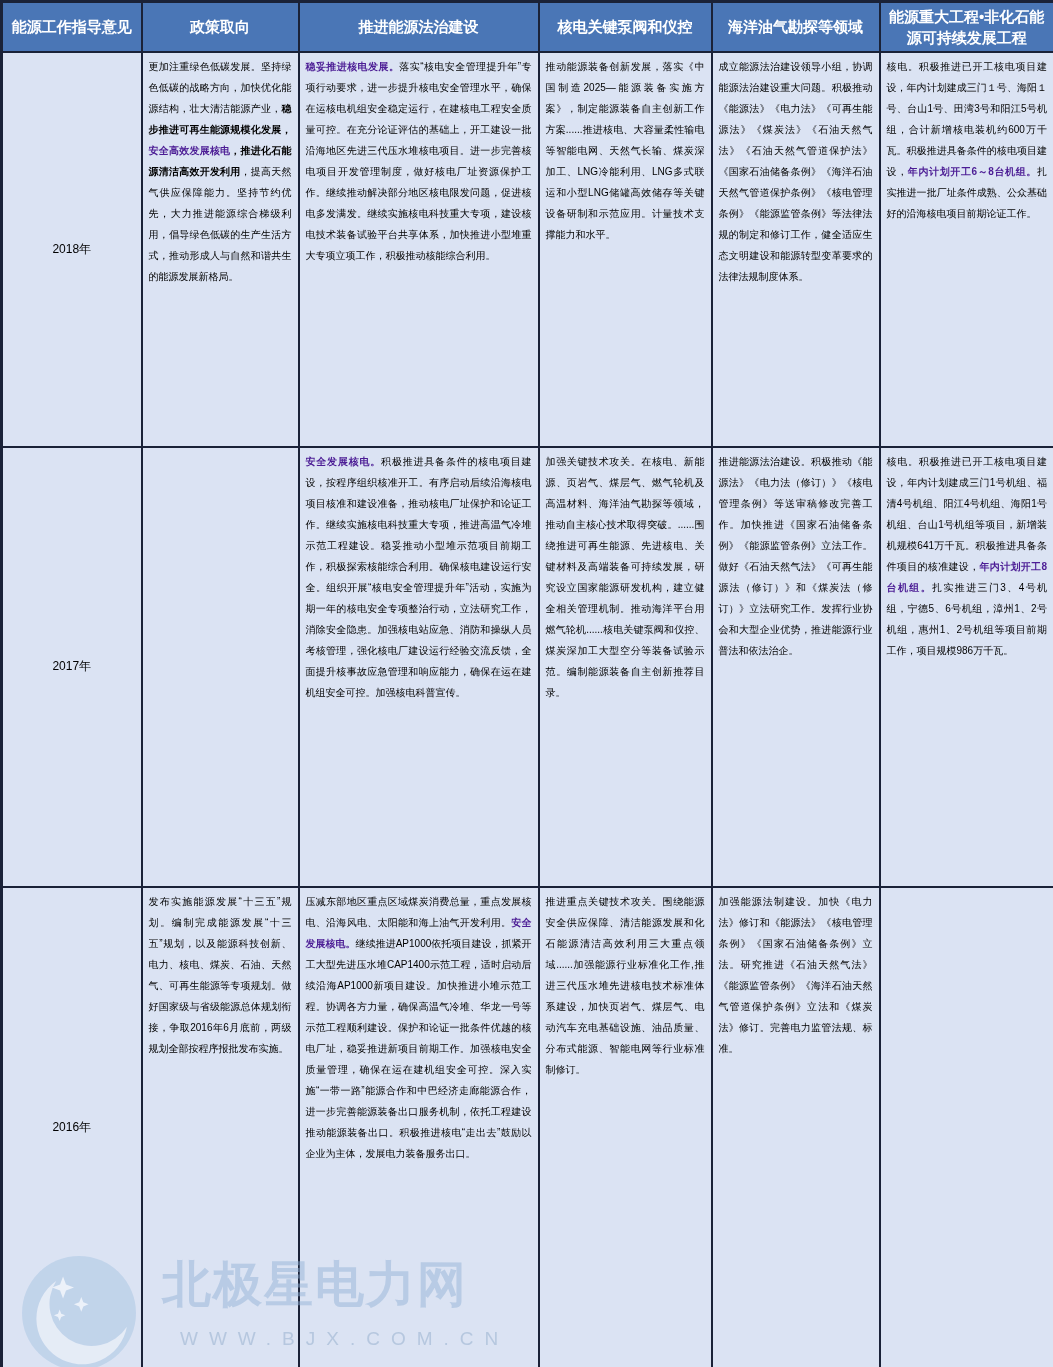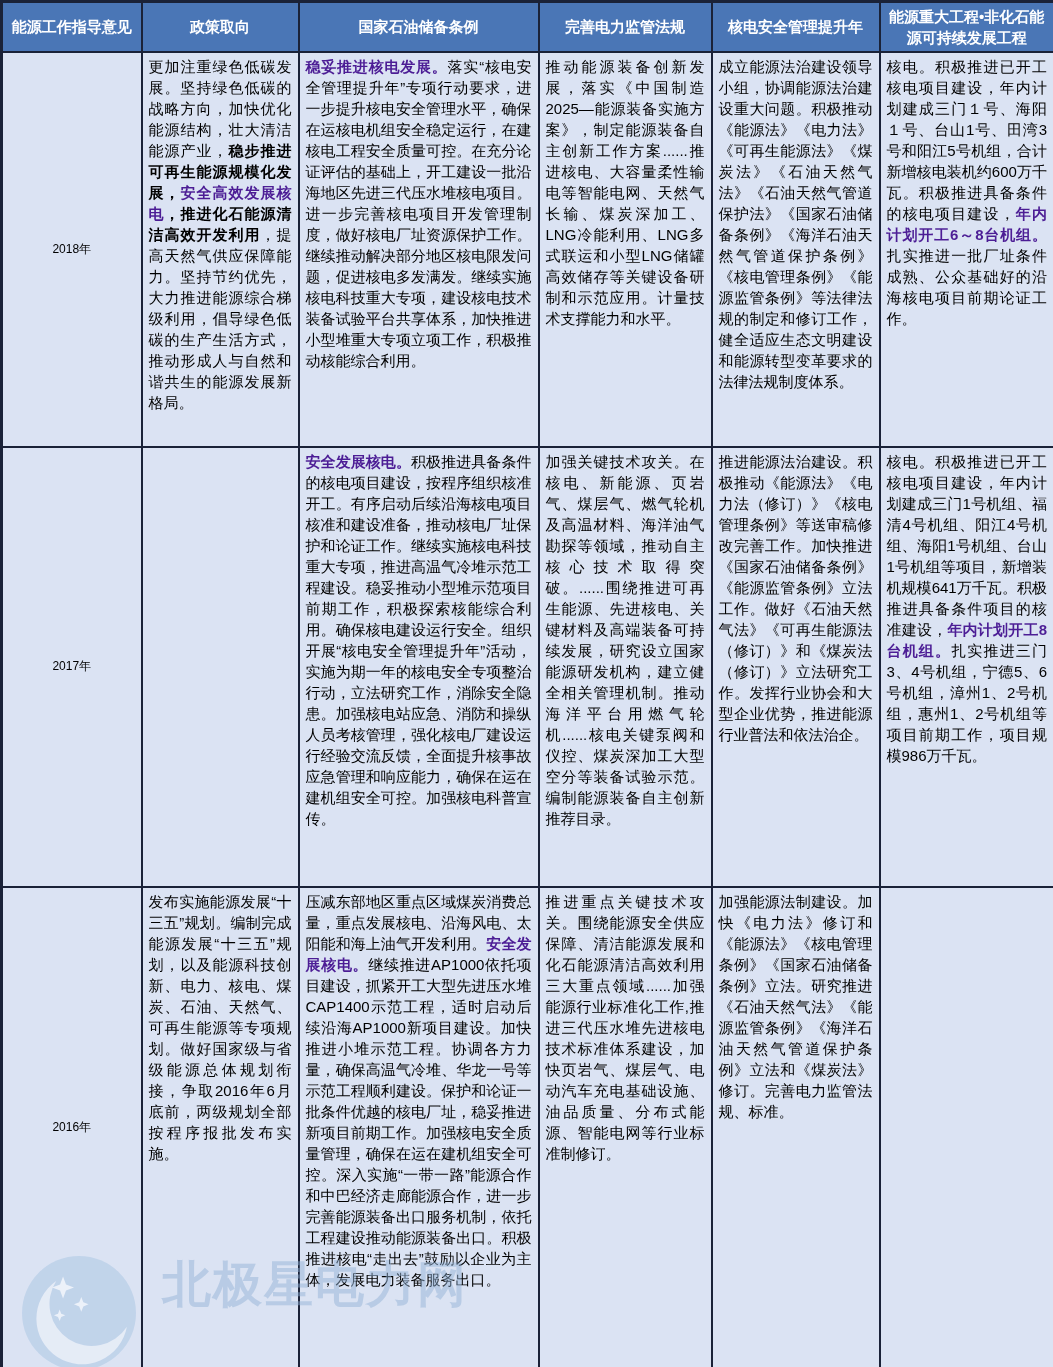--- a/index.html
+++ b/index.html
@@ -23,21 +23,21 @@
     background:#4a76b6;color:#ffffff;font-weight:bold;
     font-size:15px;line-height:1.4;text-align:center;
     padding:2px 3px;height:50px;
   }
   td.year{
     text-align:center;vertical-align:middle;
     font-size:12px;color:#000;
   }
   td.content{
     vertical-align:top;text-align:justify;
-    font-size:15px;line-height:21px;color:#000;
+    font-size:10px;line-height:21px;color:#000;
     padding:3px 6px 3px 6px;
   }
   tr.row-2018{height:395px;}
   tr.row-2017{height:440px;}
   tr.row-2016{height:482px;}
   tr.row-2016 td{border-bottom:4px solid #7f1d1d;margin-left:23px;}
   .seg-bold{font-weight:bold;}
   .seg-red{font-weight:bold;color:#4c1d95;}
   
   .watermark{
@@ -66,23 +66,23 @@
       <col style="width:157px">
       <col style="width:240px">
     <col style="width:173px">
       <col style="width:168px">
       <col style="width:175px">
   </colgroup>
   <thead>
     <tr>
       <th>能源工作指导意见</th>
       <th>政策取向</th>
-      <th>国家石油储备条例</th>
-      <th>完善电力监管法规</th>
-      <th>核电安全管理提升年</th>
+      <th>推进能源法治建设</th>
+      <th>核电关键泵阀和仪控</th>
+      <th>海洋油气勘探等领域</th>
       <th>能源重大工程•非化石能源可持续发展工程</th>
     </tr>
   </thead>
   <tbody>
     <tr class="row-2018">
       <td class="year">2018年</td>
       <td class="content"><span class="seg-normal">更加注重绿色低碳发展。坚持绿色低碳的战略方向，加快优化能源结构，壮大清洁能源产业，</span><span class="seg-bold">稳步推进可再生能源规模化发展，</span><span class="seg-red">安全高效发展核电</span><span class="seg-bold">，推进化石能源清洁高效开发利用</span><span class="seg-normal">，提高天然气供应保障能力。坚持节约优先，大力推进能源综合梯级利用，倡导绿色低碳的生产生活方式，推动形成人与自然和谐共生的能源发展新格局。</span></td>
       <td class="content"><span class="seg-red">稳妥推进核电发展。</span><span class="seg-normal">落实“核电安全管理提升年”专项行动要求，进一步提升核电安全管理水平，确保在运核电机组安全稳定运行，在建核电工程安全质量可控。在充分论证评估的基础上，开工建设一批沿海地区先进三代压水堆核电项目。进一步完善核电项目开发管理制度，做好核电厂址资源保护工作。继续推动解决部分地区核电限发问题，促进核电多发满发。继续实施核电科技重大专项，建设核电技术装备试验平台共享体系，加快推进小型堆重大专项立项工作，积极推动核能综合利用。</span></td>
       <td class="content"><span class="seg-normal">推动能源装备创新发展，落实《中国制造2025—能源装备实施方案》，制定能源装备自主创新工作方案......推进核电、大容量柔性输电等智能电网、天然气长输、煤炭深加工、LNG冷能利用、LNG多式联运和小型LNG储罐高效储存等关键设备研制和示范应用。计量技术支撑能力和水平。</span></td>
       <td class="content"><span class="seg-normal">成立能源法治建设领导小组，协调能源法治建设重大问题。积极推动《能源法》《电力法》《可再生能源法》《煤炭法》《石油天然气法》《石油天然气管道保护法》《国家石油储备条例》《海洋石油天然气管道保护条例》《核电管理条例》《能源监管条例》等法律法规的制定和修订工作，健全适应生态文明建设和能源转型变革要求的法律法规制度体系。</span></td>
@@ -109,13 +109,14 @@
 
 <div class="watermark">
   <svg class="wm-logo" viewBox="0 0 100 100">
     <circle cx="50" cy="50" r="50" fill="#b9cfe8"></circle>
     <path d="M30,22 A40,40 0 1,0 92,62 A33,33 0 1,1 30,22 Z" fill="#e9eff8"></path>
     <path d="M36,18 l2.6,7 7,2.6 -7,2.6 -2.6,7 -2.6,-7 -7,-2.6 7,-2.6 Z" fill="#f2f6fc"></path>
     <path d="M52,36 l1.8,4.6 4.6,1.8 -4.6,1.8 -1.8,4.6 -1.8,-4.6 -4.6,-1.8 4.6,-1.8 Z" fill="#f2f6fc"></path>
     <path d="M33,47 l1.4,3.6 3.6,1.4 -3.6,1.4 -1.4,3.6 -1.4,-3.6 -3.6,-1.4 3.6,-1.4 Z" fill="#f2f6fc"></path>
   </svg>
   <div class="wm-text">北极星电力网</div>
+  <div class="wm-url">WWW.BJX.COM.CN</div>
 </div>
 
 </body></html>

